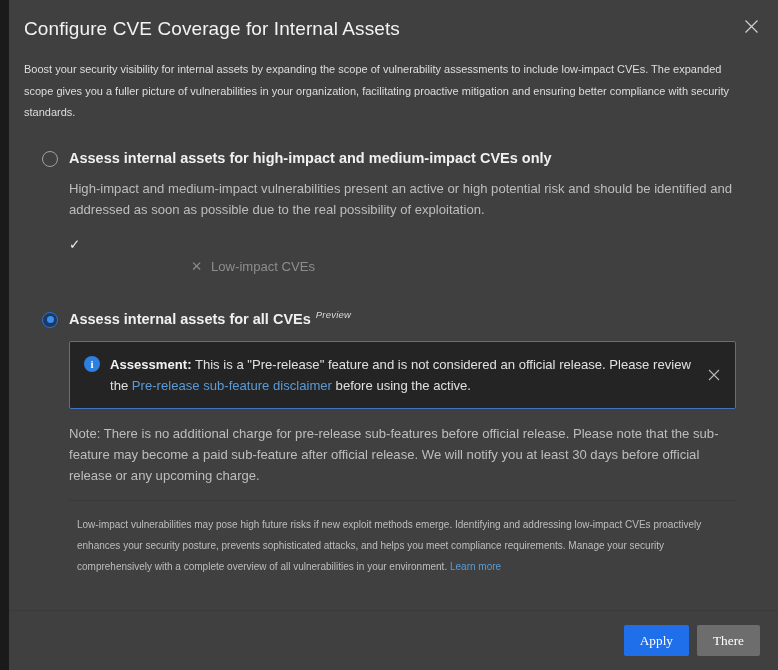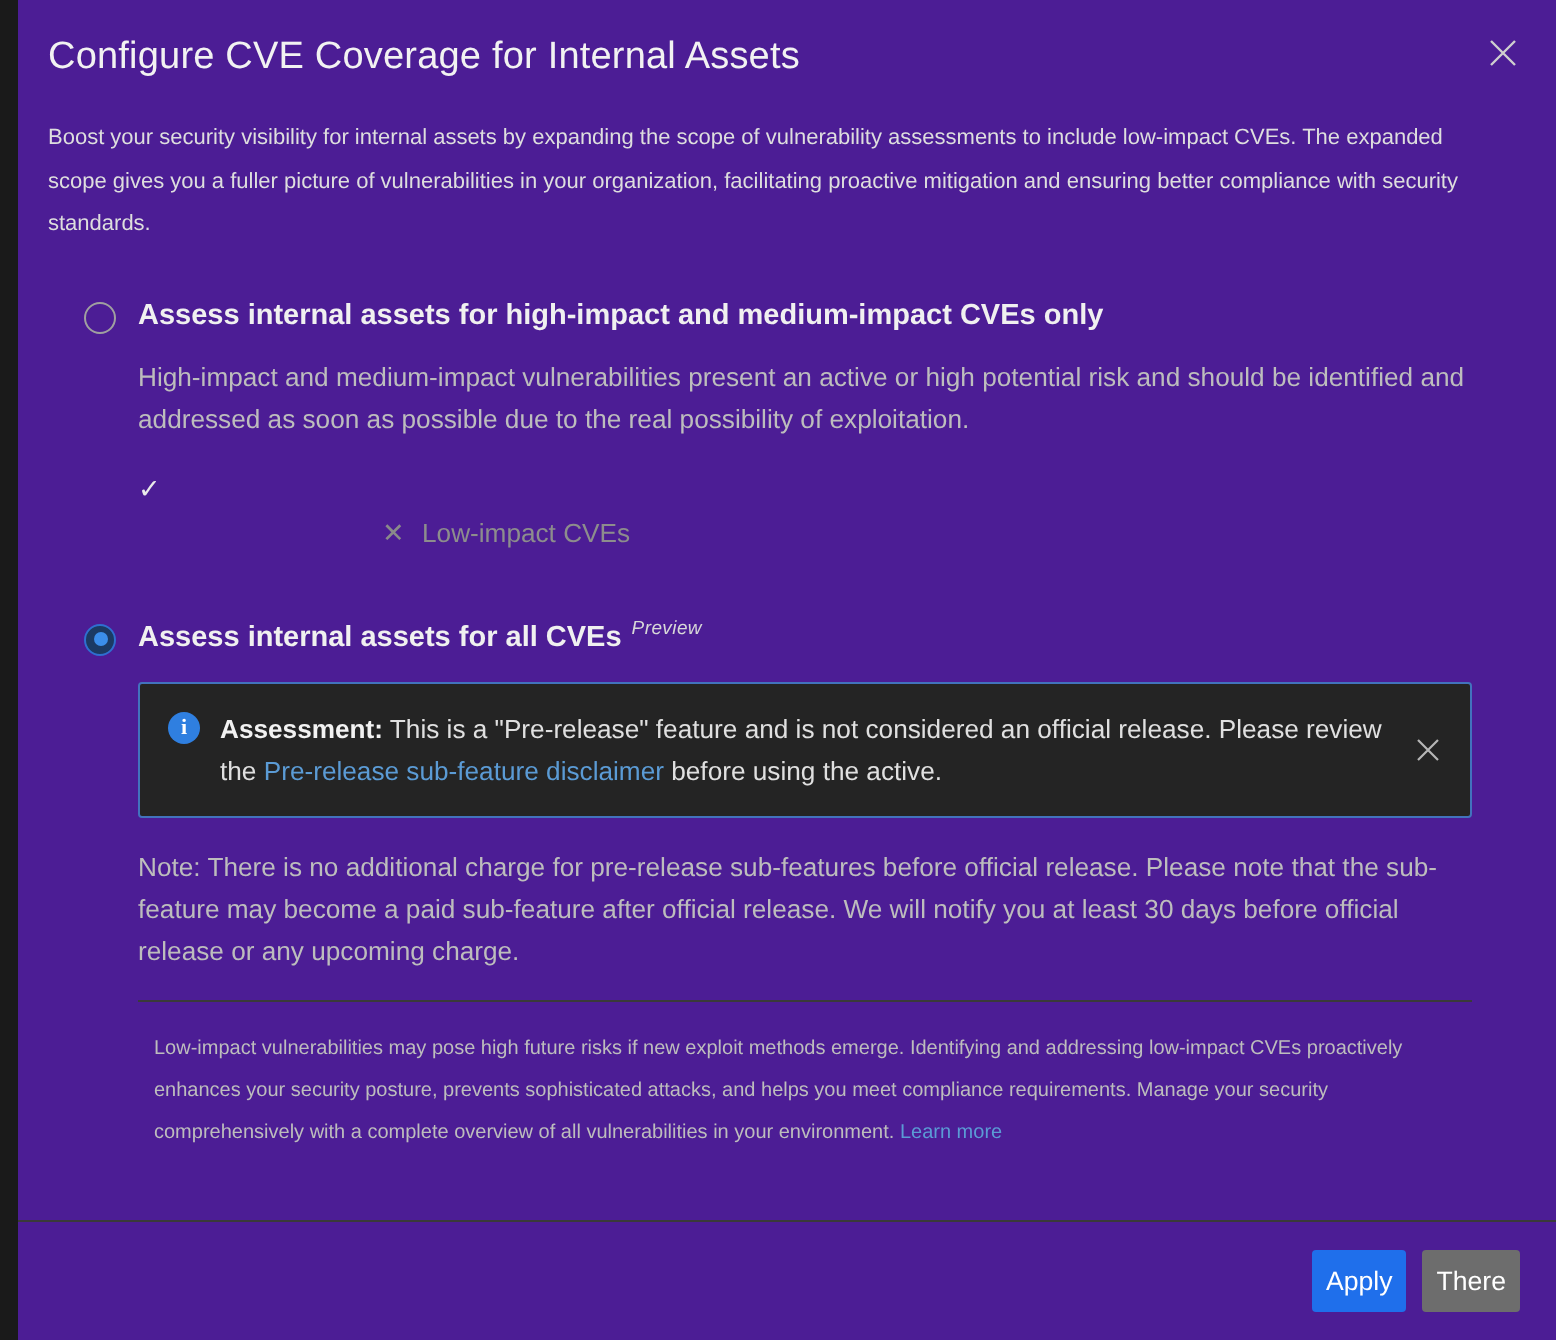--- a/index.html
+++ b/index.html
@@ -13,21 +13,21 @@
     overflow: hidden;
     font-family: "Liberation Sans", sans-serif;
     color: #e8e8e8;
     -webkit-font-smoothing: antialiased;
   }
 
   .dialog {
     position: relative;
     width: 778px;
     height: 670px;
-    background: #4c1d95;
+    background: #404040;
     box-sizing: border-box;
     display: flex;
     flex-direction: column;
   }
 
   
   .left-gutter {
     position: absolute;
     left: 0; top: 0;
     width: 9px;
@@ -242,25 +242,25 @@
   .footer {
     flex: 0 0 auto;
     border-top: 1px solid #3a3a3a;
     padding: 14px 18px 14px 0;
     display: flex;
     justify-content: flex-end;
     align-items: center;
     gap: 8px;
   }
   .btn {
-    font-family: Liberation Sans, sans-serif;
+    font-family: Liberation Serif, serif;
     font-size: 13.3px;
     border: none;
     border-radius: 2px;
-    padding: 7px 7px;
+    padding: 7px 16px;
     cursor: pointer;
     line-height: 17px;
   }
   .btn-primary {
     background: #1f6feb;
     color: #ffffff;
   }
   .btn-secondary {
     background: #6d6d6d;
     color: #ffffff;

